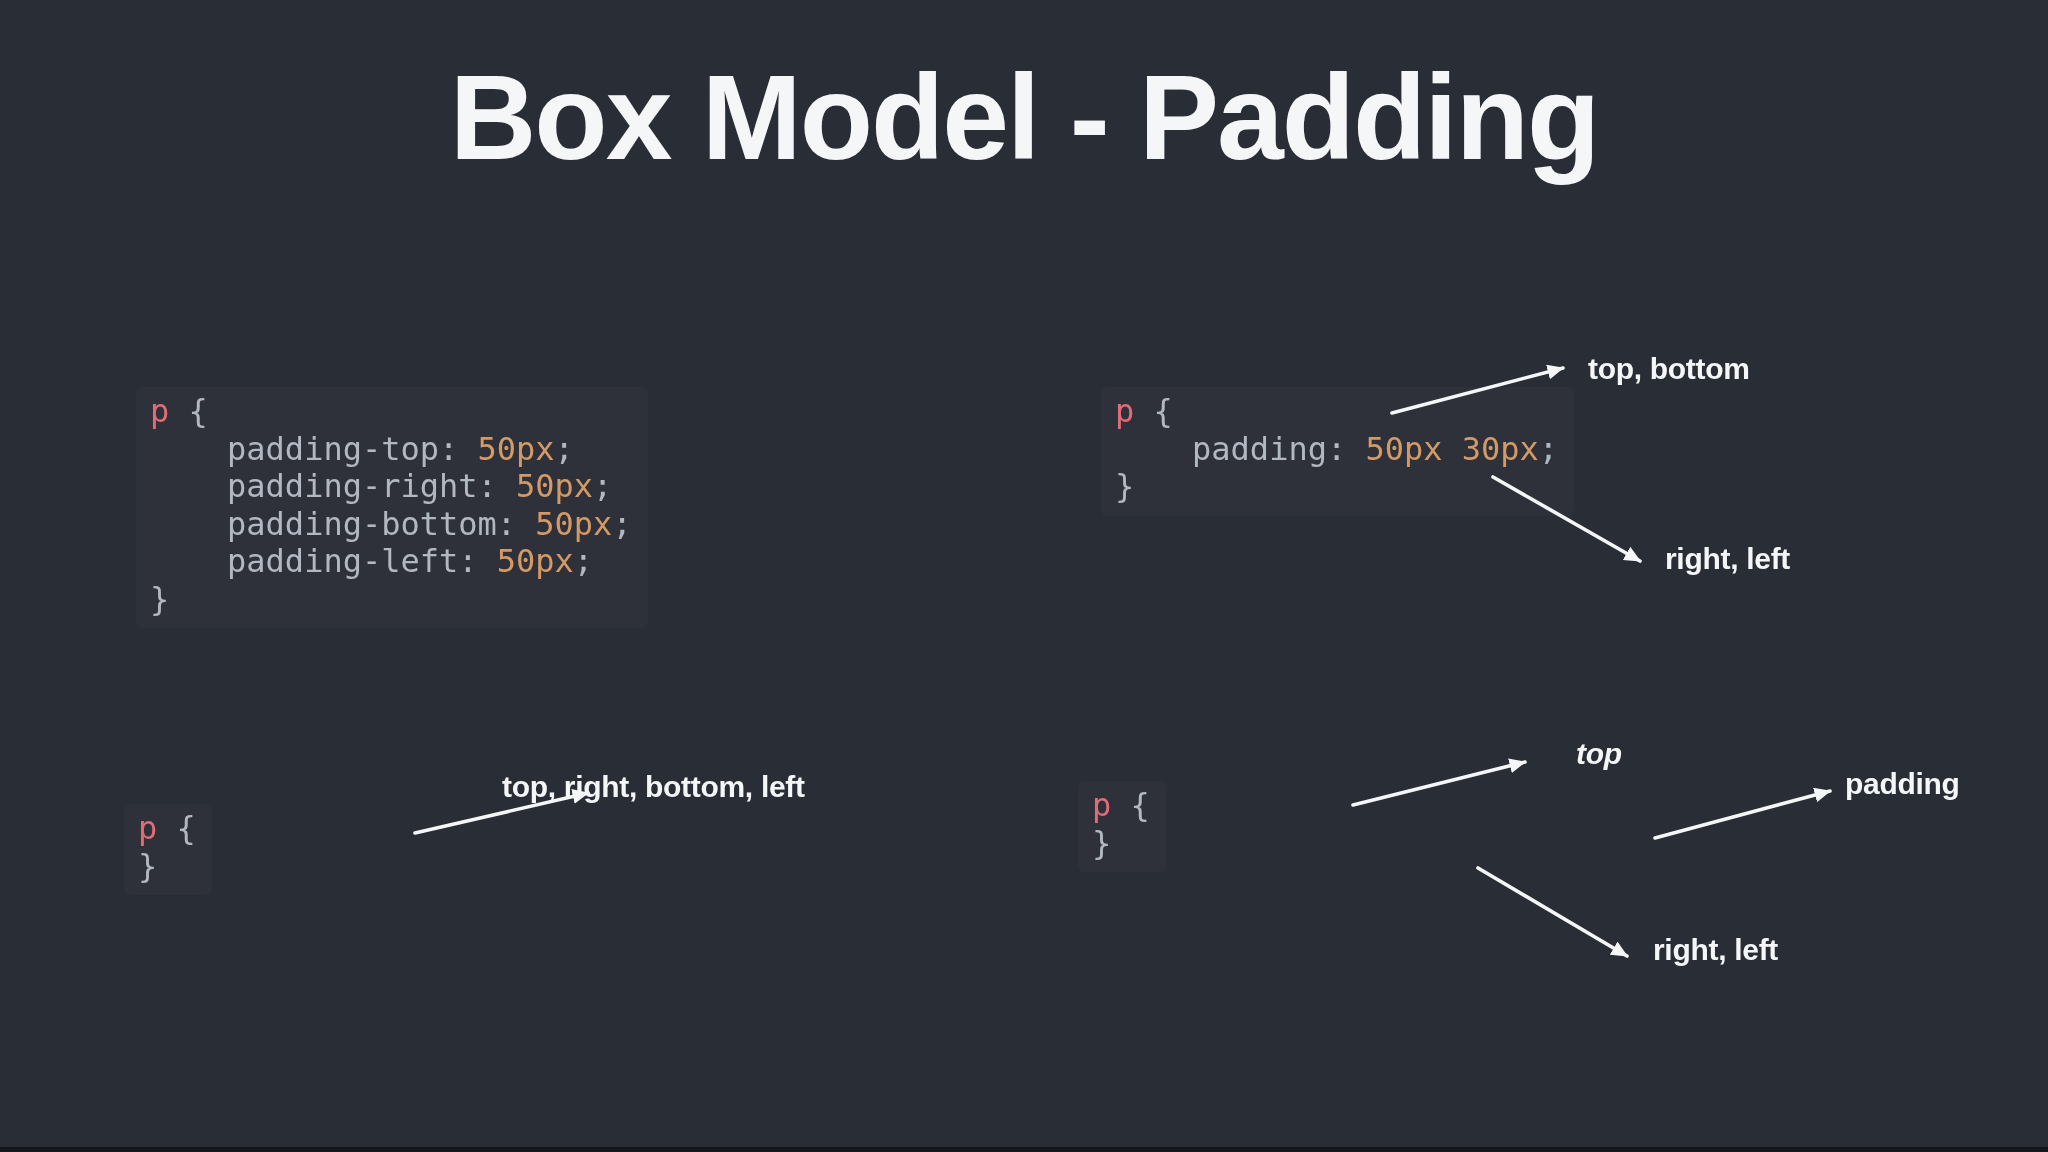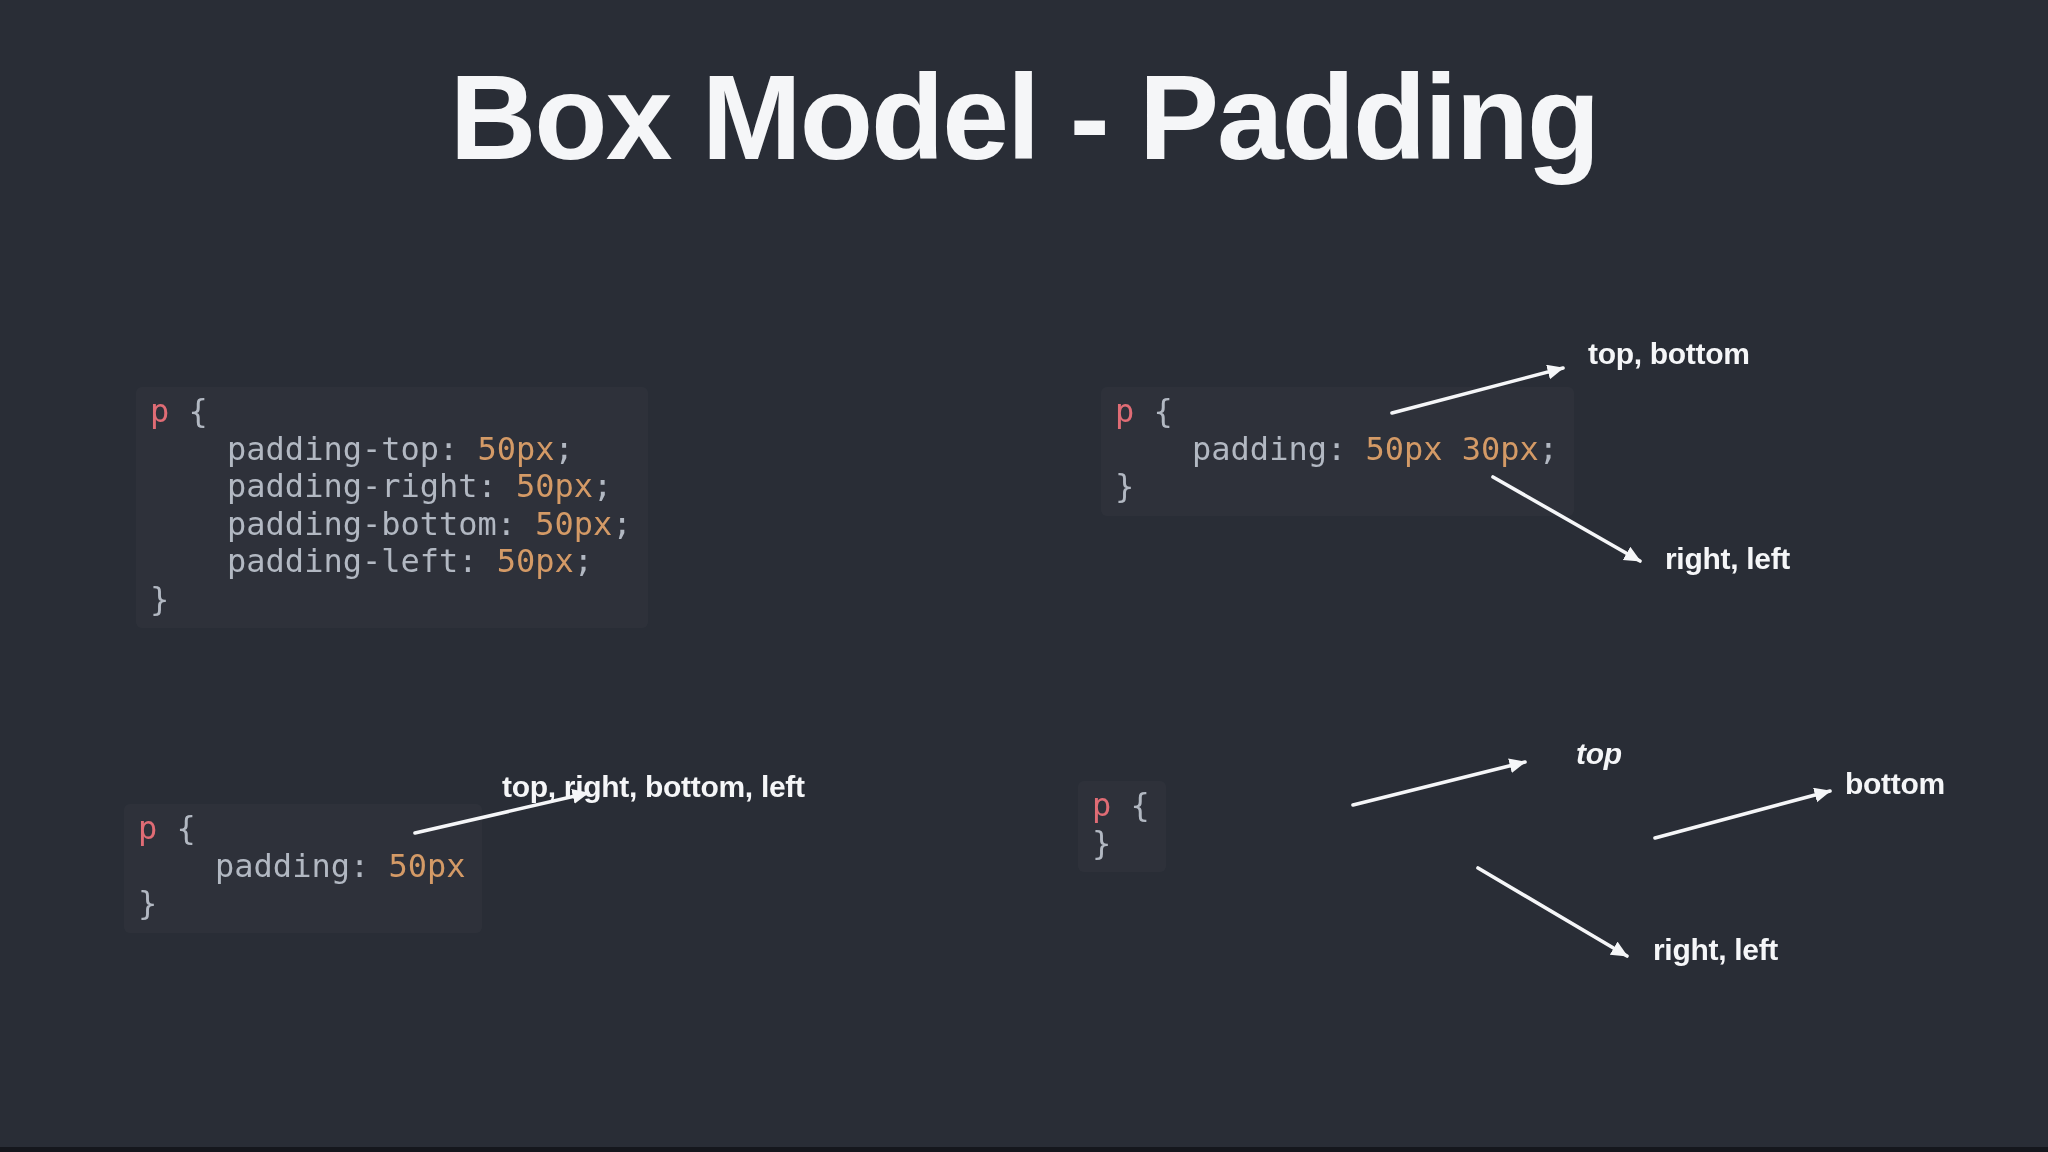--- a/index.html
+++ b/index.html
@@ -48,24 +48,24 @@
   <line x1="1392" y1="413" x2="1563" y2="368" class="arrow" stroke="#f5f6f8" marker-end="url(#ah)"></line>
       <line x1="1493" y1="477" x2="1640" y2="561" class="arrow" stroke="#f5f6f8" marker-end="url(#ah)"></line>
       <line x1="415" y1="833" x2="588" y2="793" class="arrow" stroke="#f5f6f8" marker-end="url(#ah)"></line>
       <line x1="1353" y1="805" x2="1525" y2="762" class="arrow" stroke="#f5f6f8" marker-end="url(#ah)"></line>
       <line x1="1655" y1="838" x2="1830" y2="791" class="arrow" stroke="#f5f6f8" marker-end="url(#ah)"></line>
       <line x1="1478" y1="868" x2="1627" y2="956" class="arrow" stroke="#f5f6f8" marker-end="url(#ah)"></line>
     </svg>
 
   <pre class="code" style="left: 150px; top: 393px;"><div class="cl"><span class="tk-sel">p</span><span class="tk-pun"> {</span></div><div class="cl"><span class="tk-pun">    padding-top: </span><span class="tk-val">50px</span><span class="tk-pun">;</span></div><div class="cl"><span class="tk-pun">    padding-right: </span><span class="tk-val">50px</span><span class="tk-pun">;</span></div><div class="cl"><span class="tk-pun">    padding-bottom: </span><span class="tk-val">50px</span><span class="tk-pun">;</span></div><div class="cl"><span class="tk-pun">    padding-left: </span><span class="tk-val">50px</span><span class="tk-pun">;</span></div><div class="cl"><span class="tk-pun">}</span></div></pre>
   <pre class="code" style="left: 1115px; top: 393px;"><div class="cl"><span class="tk-sel">p</span><span class="tk-pun"> {</span></div><div class="cl"><span class="tk-pun">    padding: </span><span class="tk-val">50px 30px</span><span class="tk-pun">;</span></div><div class="cl"><span class="tk-pun">}</span></div></pre>
-  <pre class="code" style="left: 138px; top: 810px;"><div class="cl"><span class="tk-sel">p</span><span class="tk-pun"> {</span></div><div class="cl"><span class="tk-pun">    padding: </span><span class="tk-val">50px</span></div><div class="cl"><span class="tk-pun">}</span></div></pre>
+  <pre class="code" style="left: 138px; top: 810px;"><div class="cl"><span class="tk-sel">p</span><span class="tk-pun"> {</span></div><div class="cl"><span class="tk-pun">}</span></div></pre>
   <pre class="code" style="left: 1092px; top: 787px;"><div class="cl"><span class="tk-sel">p</span><span class="tk-pun"> {</span></div><div class="cl"><span class="tk-pun">}</span></div></pre>
 
-  <div class="lbl" style="left: 1588px; top: 336px; text-align: right;">top, bottom</div>
+  <div class="lbl" style="left: 1588px; top: 351px; text-align: right;">top, bottom</div>
   <div class="lbl" style="left: 1665px; top: 541px;">right, left</div>
   <div class="lbl" style="left: 502px; top: 724px; margin-top: 45px;">top, right, bottom, left</div>
   <div class="lbl" style="left: 1576px; top: 736px; font-style: italic;">top</div>
-  <div class="lbl" style="left: 1845px; top: 766px;">bottom</div>
+  <div class="lbl" style="left: 1845px; top: 766px;">padding</div>
   <div class="lbl" style="left: 1653px; top: 932px;">right, left</div>
 
   <div class="bottom-strip" style="background: rgb(21, 23, 29);"></div>
 </div>
 
 </body></html>

